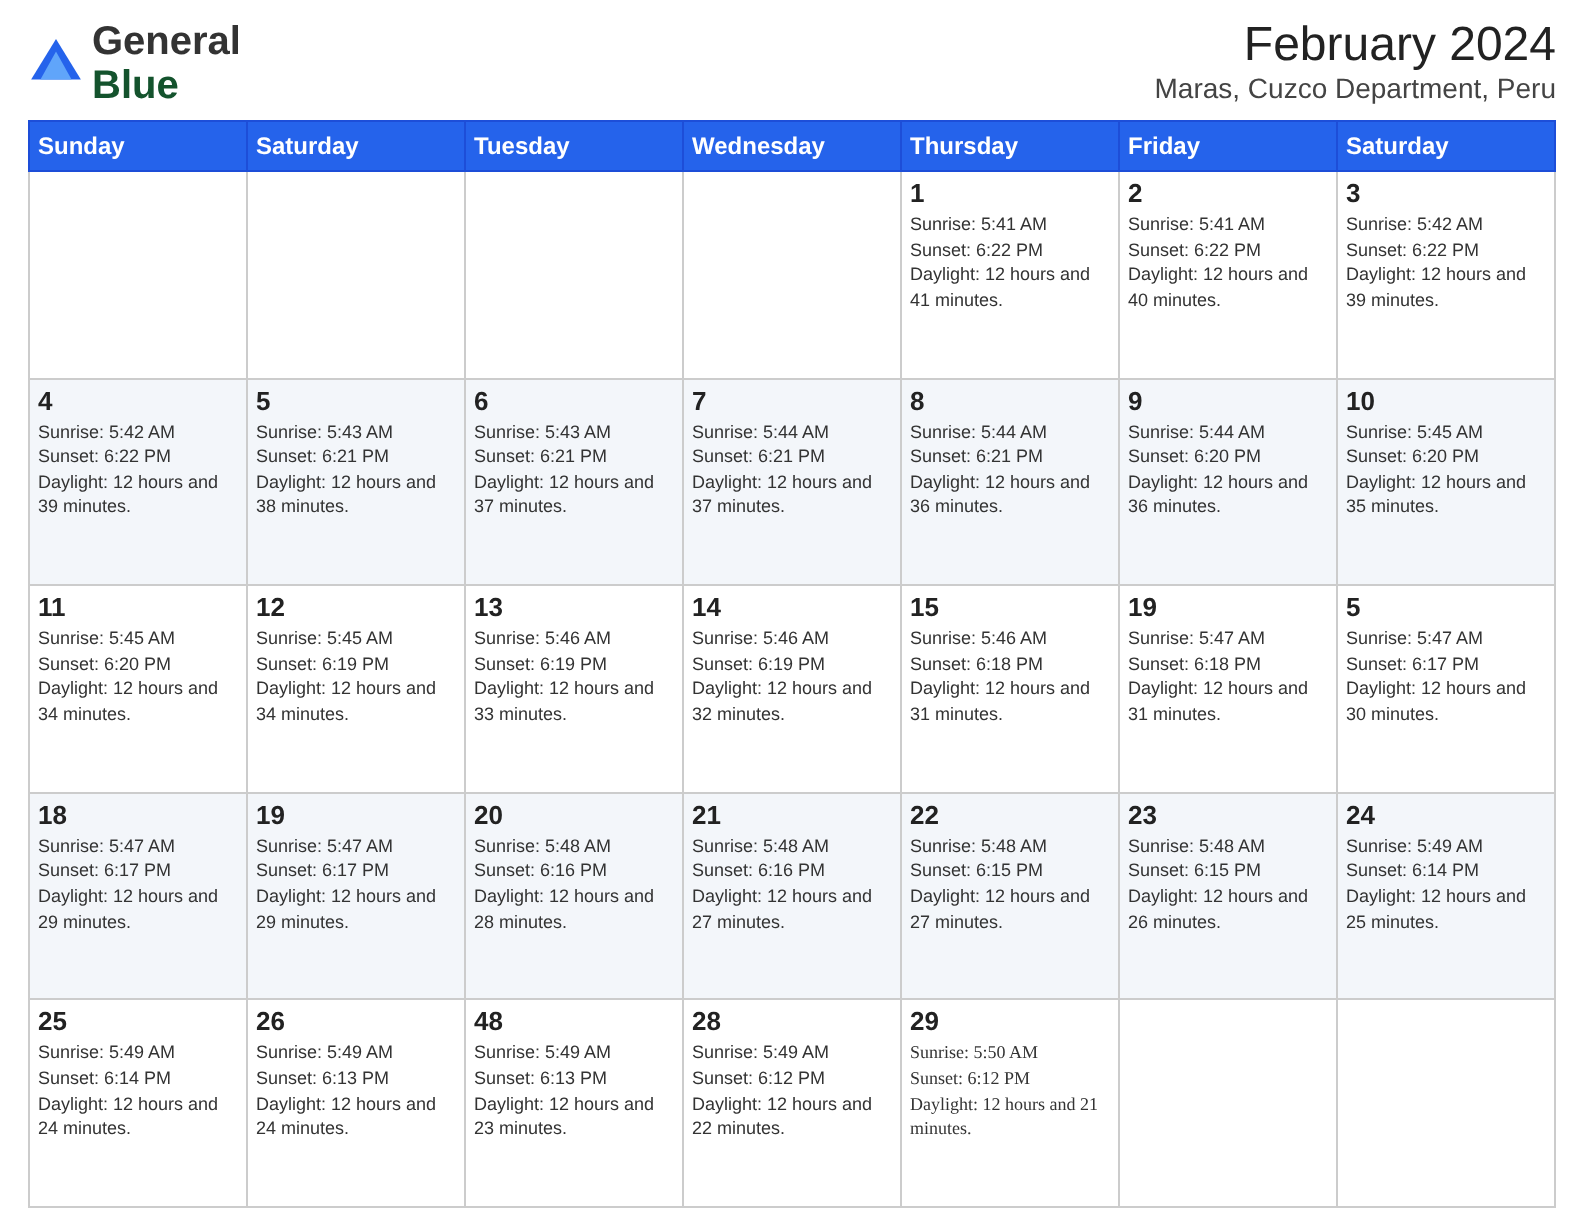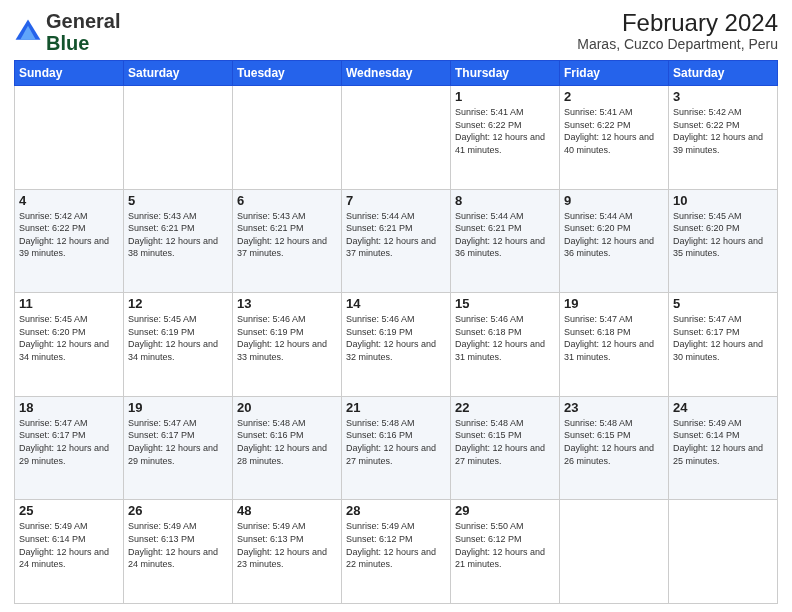--- a/index.html
+++ b/index.html
@@ -304,21 +304,21 @@
 Daylight: 12 hours and 23 minutes.</div>
           </td>
           <td>
             <span class="day-num">28</span>
             <div class="day-info" style="white-space: pre-line;">Sunrise: 5:49 AM
 Sunset: 6:12 PM
 Daylight: 12 hours and 22 minutes.</div>
           </td>
           <td>
             <span class="day-num">29</span>
-            <div class="day-info" style="white-space: pre-line;">Sunrise: 5:50 AM
+            <div class="day-info" style="white-space: pre-line; font-family: Liberation Serif, serif;">Sunrise: 5:50 AM
 Sunset: 6:12 PM
 Daylight: 12 hours and 21 minutes.</div>
           </td>
           <td class="empty"></td>
           <td class="empty"></td>
         </tr>
       </tbody>
   </table>
 </div>
 

